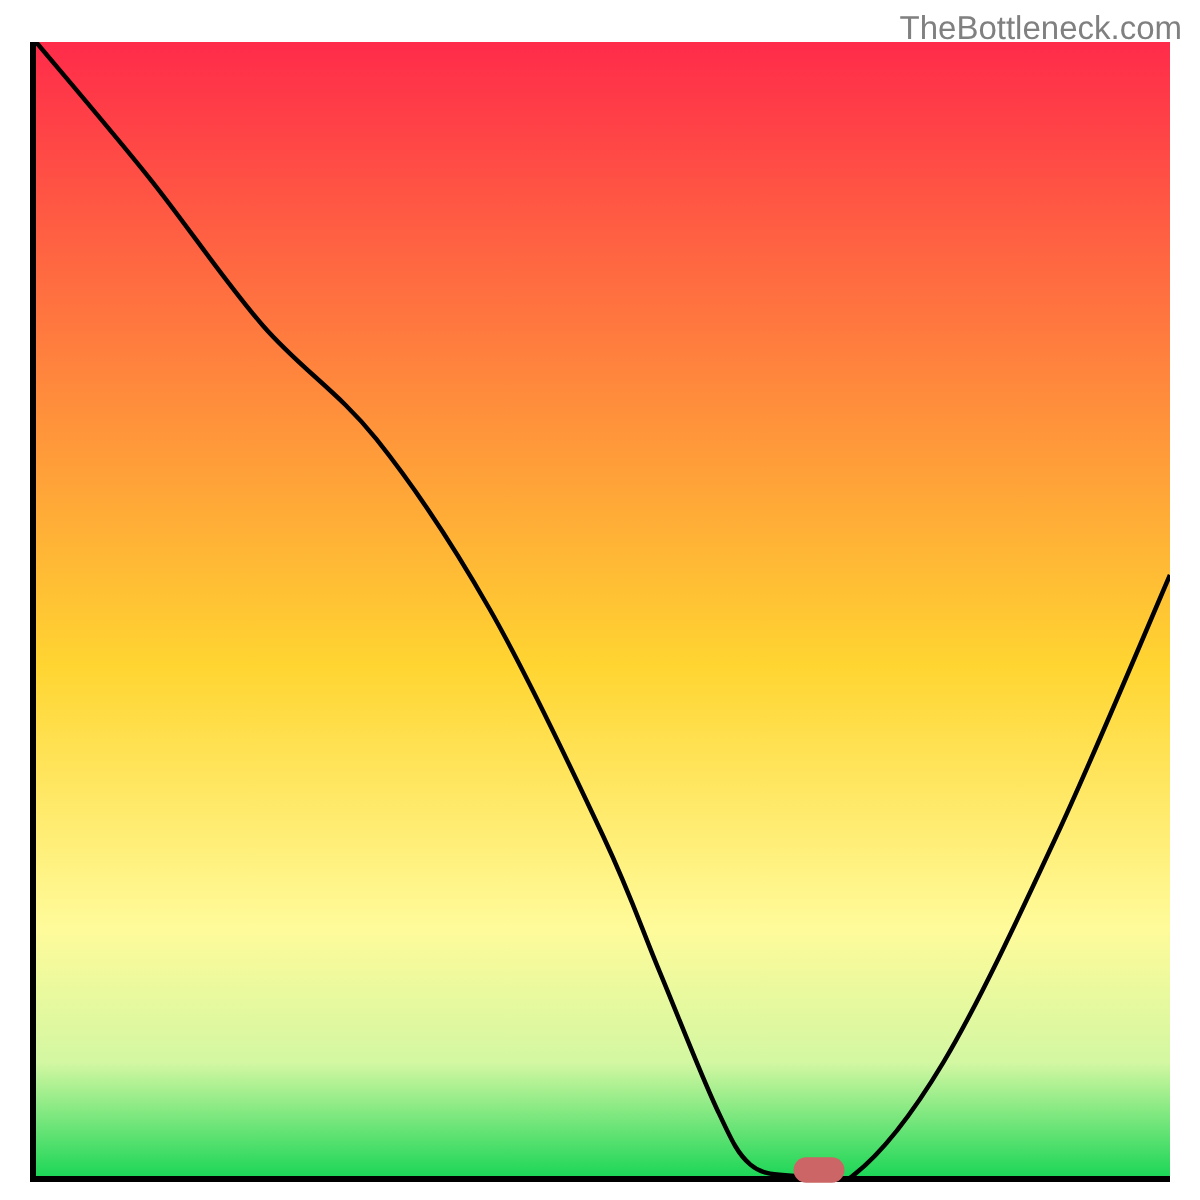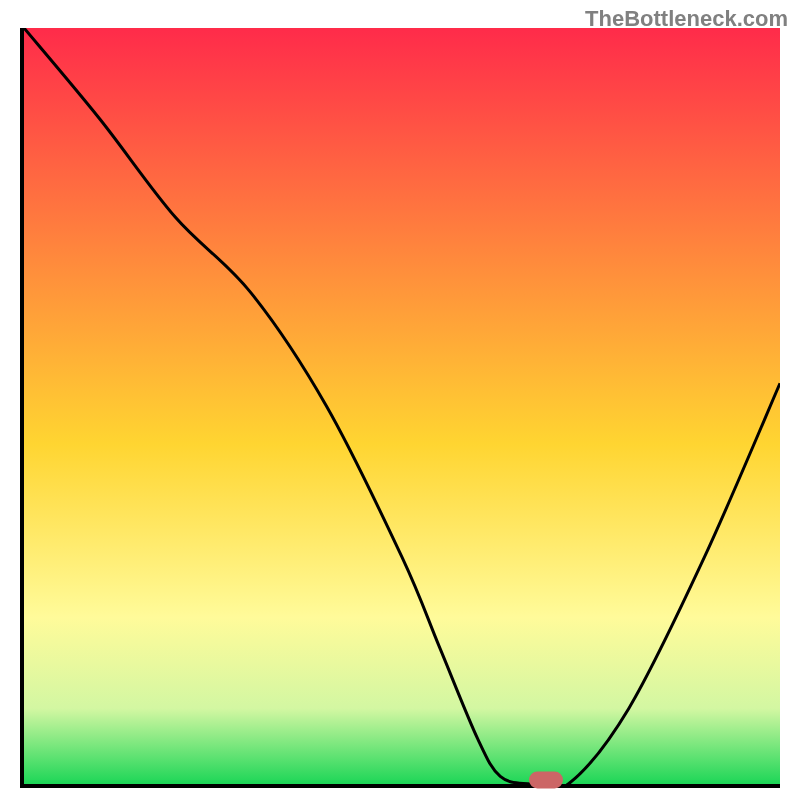--- a/index.html
+++ b/index.html
@@ -10,21 +10,21 @@
     height: 800px;
     position: relative;
     font-family: Arial, sans-serif;
   }
   .watermark {
     position: absolute;
     top: 6px;
     right: 12px;
     color: #808080;
     font-size: 22px;
-    font-weight: 700;
+    font-weight: 400;
     z-index: 10;
   }
   .chart-frame {
     position: absolute;
     left: 20px;
     top: 28px;
     width: 760px;
     height: 760px;
     border-left: 4px solid #000000;
     border-bottom: 4px solid #000000;

